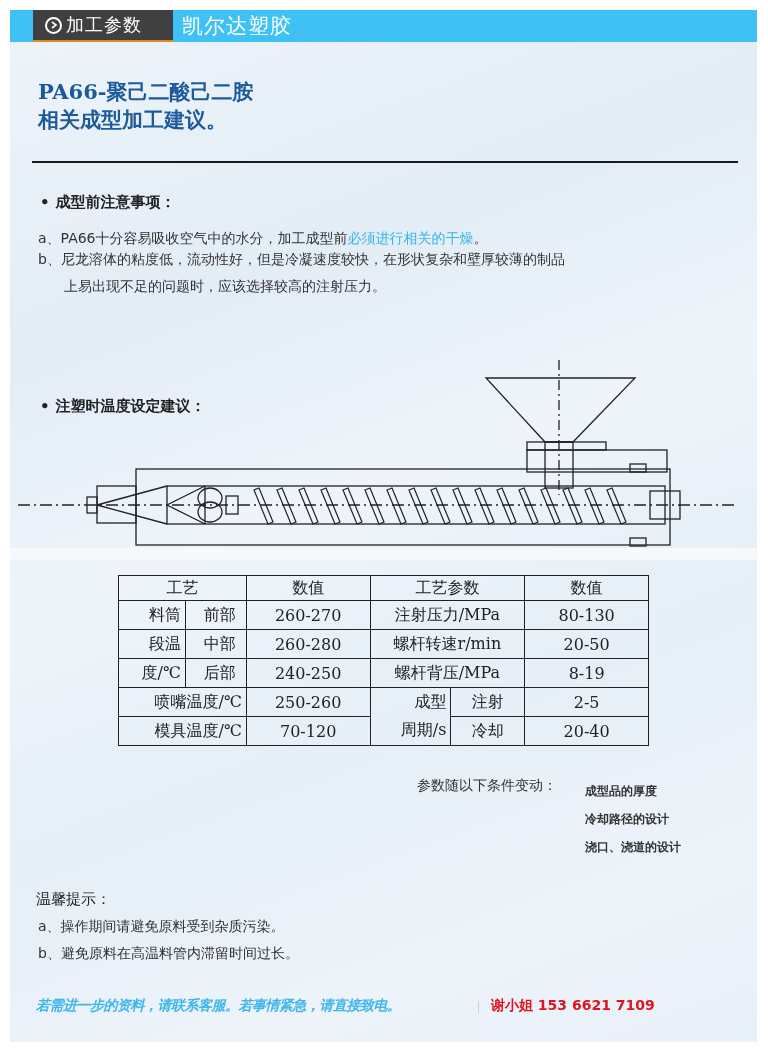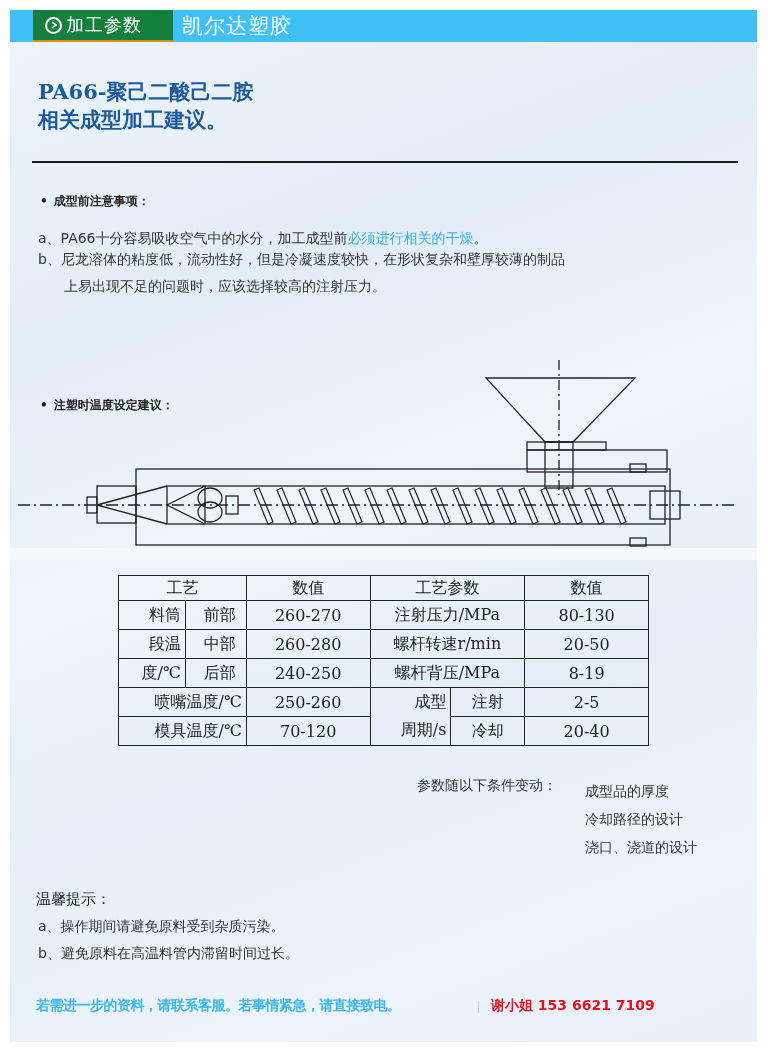--- a/index.html
+++ b/index.html
@@ -11,21 +11,21 @@
     background: linear-gradient(160deg, #edf3f9 0%, #e3edf6 25%, #eef4fa 45%, #e6eff7 65%, #edf3f9 85%, #e8f0f8 100%);
   }
   .panel-white-gap { position: absolute; left: 10px; top: 548px; width: 747px; height: 12px; background: #f6f9fc; }
 
   .header-bar {
     position: absolute; left: 10px; top: 10px; width: 747px; height: 32px;
     background: #3fc1f5;
   }
   .header-tab {
     position: absolute; left: 33px; top: 10px; width: 140px; height: 32px;
-    background: #15803d; border-bottom: 2px solid #d98b1f;
+    background: #404040; border-bottom: 2px solid #d98b1f;
     display: flex; align-items: center; padding-left: 12px; color: #fff;
   }
   .header-tab .play-icon {
     width: 17px; height: 17px; border: 2px solid #fff; border-radius: 50%;
     display: inline-flex; align-items: center; justify-content: center; margin-right: 4px;
   }
   .header-tab .play-icon svg { width: 8px; height: 8px; }
   .header-tab .tab-label { font-size: 18px; letter-spacing: 1px; }
   .header-brand {
     position: absolute; left: 182px; top: 10px; height: 32px; line-height: 32px;
@@ -35,21 +35,21 @@
   .title {
     position: absolute; left: 38px; top: 78px;
     font-family: "DejaVu Serif", "Liberation Serif", serif; font-weight: bold;
     color: #1c5a9c; font-size: 21px; line-height: 28px;
   }
   .divider { position: absolute; left: 32px; top: 161px; width: 706px; height: 2px; background: #1a1a1a; }
 
   .section-heading {
     position: absolute; left: 40px;
     font-family: "DejaVu Serif", "Liberation Serif", serif; font-weight: bold;
-    font-size: 12px; color: #222;
+    font-size: 15px; color: #222;
   }
   .section-heading .bullet { margin-right: 6px; }
   .para { position: absolute; left: 38px; font-size: 14px; color: #333; line-height: 20px; }
   .para .hl { color: #35b3e8; }
   .para.indent { left: 64px; }
 
   
   .diagram { position: absolute; left: 0; top: 350px; width: 768px; height: 200px; }
 
   
@@ -61,30 +61,30 @@
   .params-table td {
     border: 1px solid #222; height: 29px; text-align: center; padding: 0 4px;
   }
   .params-table tr:first-child td { height: 25px; }
   .params-table td.left { text-align: right; padding-left: 6px; }
   .params-table td.right { text-align: right; padding-right: 10px; }
   .params-table td.noborder-bottom { border-bottom: none; }
   .params-table td.noborder-top { border-top: none; }
 
   .factors-label { position: absolute; left: 417px; top: 777px; font-size: 14px; color: #333; }
-  .factors-list { position: absolute; left: 585px; top: 777px; font-size: 14px; color: #333; line-height: 28px; }
+  .factors-list { position: absolute; left: 585px; top: 777px; font-size: 12px; color: #333; line-height: 28px; font-weight: bold; }
 
   .tips-title {
     position: absolute; left: 36px; top: 890px;
     font-family: "DejaVu Serif", "Liberation Serif", serif; font-weight: normal; font-size: 15px; color: #222;
   }
   .tips-item { position: absolute; left: 38px; font-size: 14px; color: #333; }
 
   .footer-cta {
-    position: absolute; left: 36px; top: 997px; font-size: 14px; font-weight: bold; 
+    position: absolute; left: 36px; top: 997px; font-size: 14px; font-weight: bold; font-style: italic;
     color: #3fb6ec; letter-spacing: -0.5px;
   }
   .footer-sep { position: absolute; left: 478px; top: 1001px; width: 1px; height: 12px; background: #c8cfd6; }
   .footer-contact { position: absolute; left: 491px; top: 997px; font-size: 14px; font-weight: bold; color: #e0141e; text-align: right; }
 </style>
 </head>
 <body>
 
 <div class="panel"></div>
 <div class="panel-white-gap"></div>

